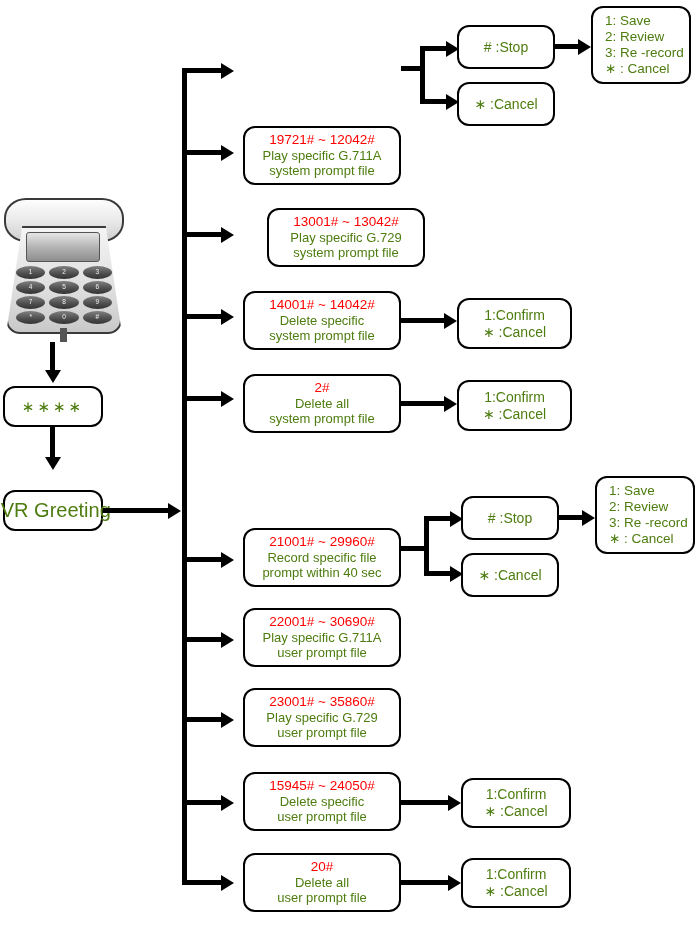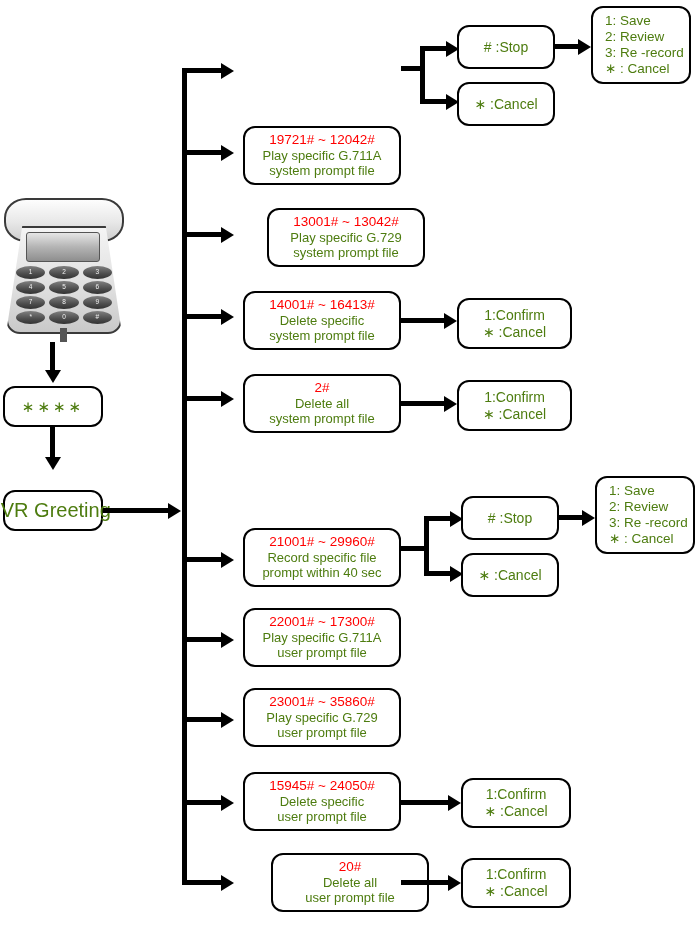--- a/index.html
+++ b/index.html
@@ -213,21 +213,21 @@
     <div class="ln">system prompt file</div>
   </div>
 
   <div class="node" style="left:243px; top:208px; width:158px; height:59px;margin-left:24px;">
     <div class="code">13001# ~ 13042#</div>
     <div class="ln">Play specific G.729</div>
     <div class="ln">system prompt file</div>
   </div>
 
   <div class="node" style="left:243px; top:291px; width:158px; height:59px;">
-    <div class="code">14001# ~ 16413#</div>
+    <div class="code">14001# ~ 14042#</div>
     <div class="ln">Delete specific</div>
     <div class="ln">system prompt file</div>
   </div>
 
   <div class="node" style="left:243px; top:374px; width:158px; height:59px;">
     <div class="code">2#</div>
     <div class="ln">Delete all</div>
     <div class="ln">system prompt file</div>
   </div>
 
@@ -284,38 +284,38 @@
   <div class="hline" style="left:182px; top:880px; width:42px;"></div>
   <div class="arrowhead" style="left:221px; top:874.5px;"></div>
 
   <div class="node" style="left:243px; top:528px; width:158px; height:59px;">
     <div class="code">21001# ~ 29960#</div>
     <div class="ln">Record specific file</div>
     <div class="ln">prompt within 40 sec</div>
   </div>
 
   <div class="node" style="left:243px; top:608px; width:158px; height:59px;">
-    <div class="code">22001# ~ 17300#</div>
+    <div class="code">22001# ~ 30690#</div>
     <div class="ln">Play specific G.711A</div>
     <div class="ln">user prompt file</div>
   </div>
 
   <div class="node" style="left:243px; top:688px; width:158px; height:59px;">
     <div class="code">23001# ~ 35860#</div>
     <div class="ln">Play specific G.729</div>
     <div class="ln">user prompt file</div>
   </div>
 
   <div class="node" style="left:243px; top:772px; width:158px; height:59px;">
     <div class="code">15945# ~ 24050#</div>
     <div class="ln">Delete specific</div>
     <div class="ln">user prompt file</div>
   </div>
 
-  <div class="node" style="left:243px; top:853px; width:158px; height:59px;margin-left:28px;">
+  <div class="node" style="left:243px; top:853px; width:158px; height:59px;">
     <div class="code">20#</div>
     <div class="ln">Delete all</div>
     <div class="ln">user prompt file</div>
   </div>
 
   <div class="hline" style="left:401px; top:546px; width:28px;"></div>
   <div class="vline" style="left:424px; top:516px; height:60px;"></div>
   <div class="hline" style="left:424px; top:516px; width:29px;"></div>
   <div class="arrowhead" style="left:450px; top:510.5px;"></div>
   <div class="hline" style="left:424px; top:571px; width:29px;"></div>

